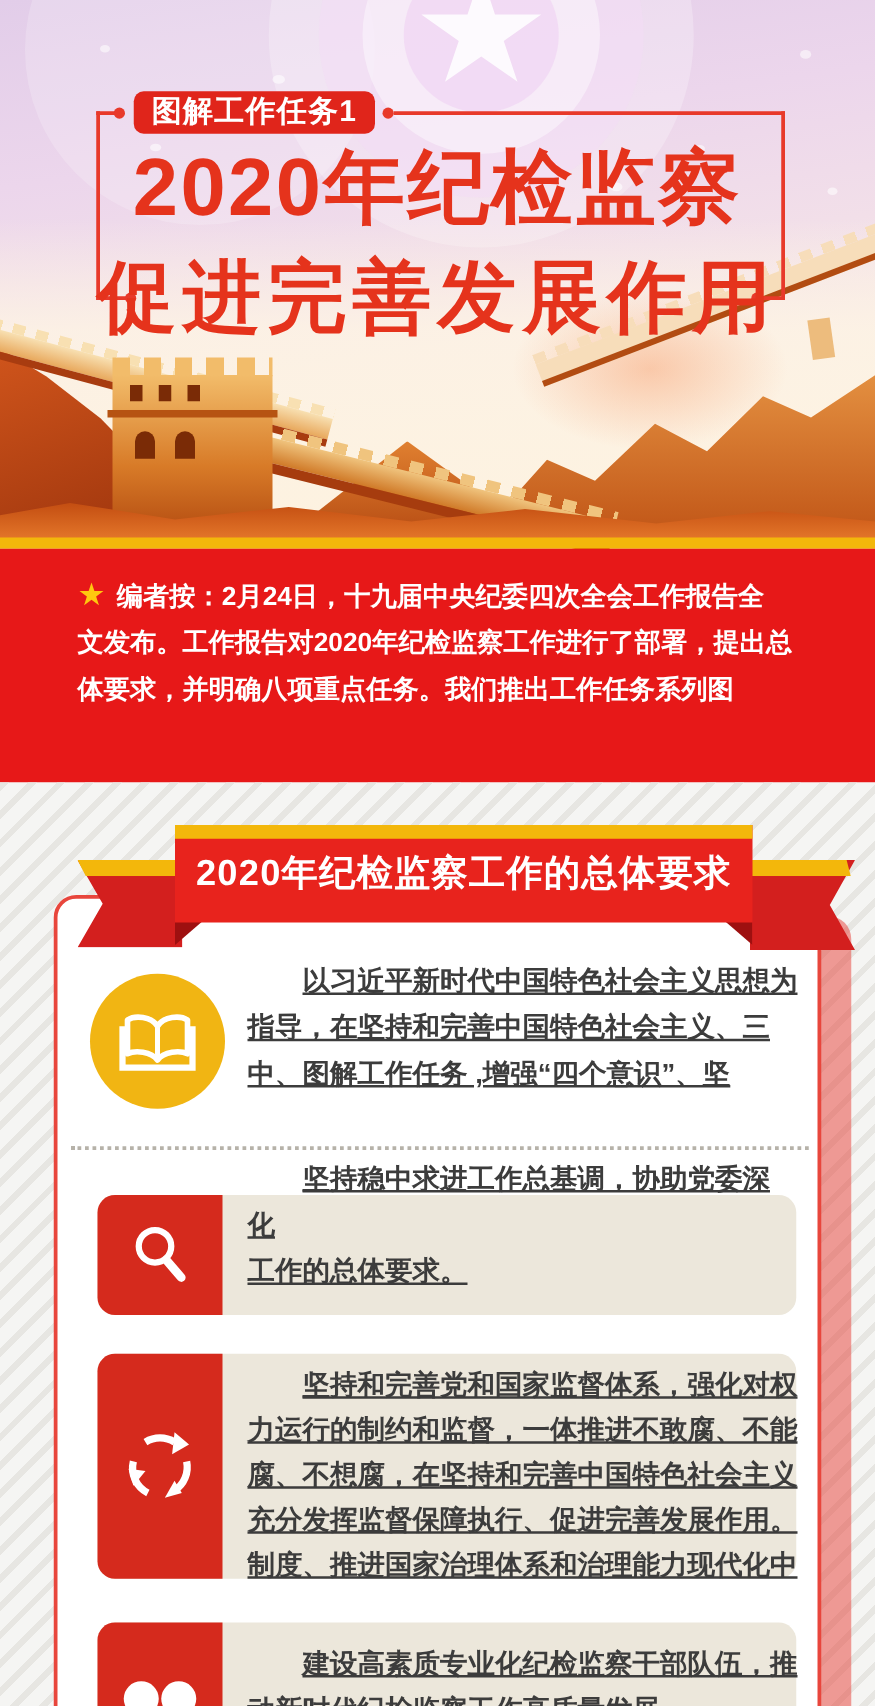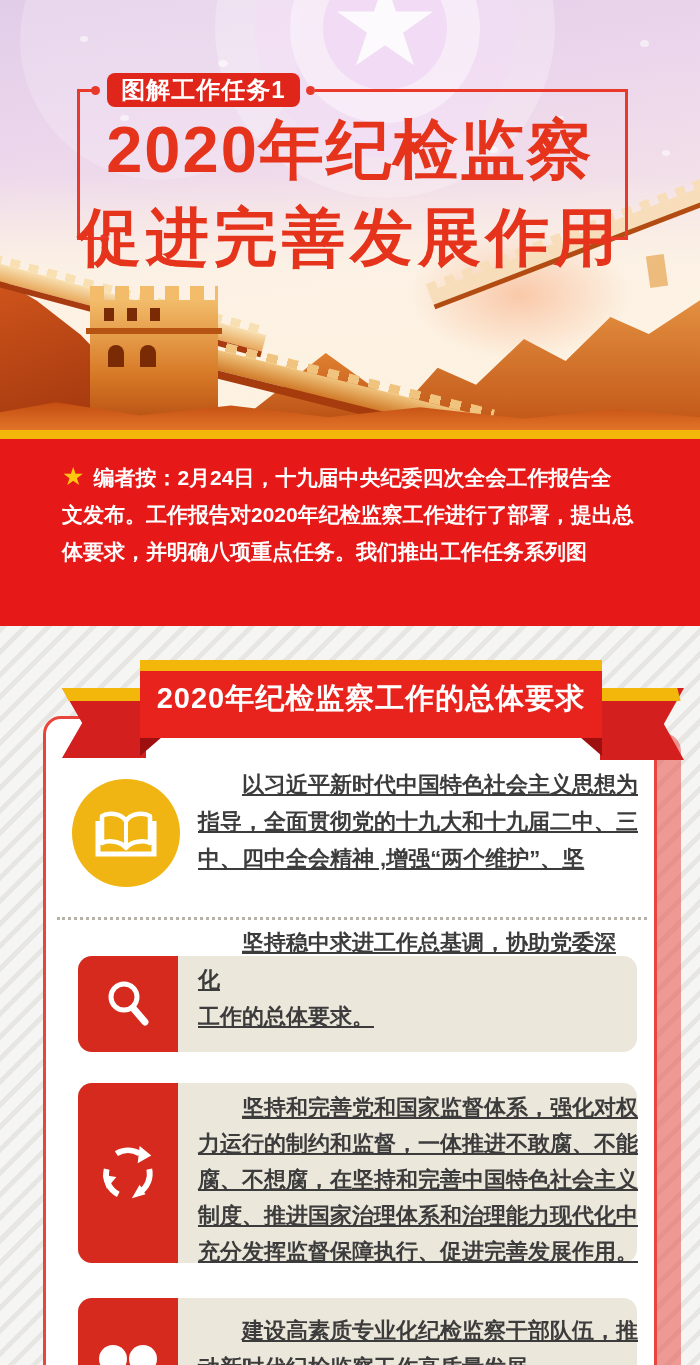--- a/index.html
+++ b/index.html
@@ -194,22 +194,22 @@
 
   <div class="abs ic-circle">
     <svg width="68" height="56" viewBox="0 0 68 56">
       <path d="M6 16 V49 H62 V16" fill="none" stroke="#fff" stroke-width="5"></path>
       <path d="M34 16 C29 8 16 7 10 11 V38 C16 35 29 36 34 43 C39 36 52 35 58 38 V11 C52 7 39 8 34 16 Z" fill="none" stroke="#fff" stroke-width="4.5" stroke-linejoin="round"></path>
       <path d="M34 16 V43" stroke="#fff" stroke-width="4"></path>
     </svg>
   </div>
   <div class="abs itext t1">
     <div class="ind">以习近平新时代中国特色社会主义思想为</div>
-    <div>指导，全面贯彻党的十九大和十九届二中、三</div>
-    <div>中、四中全会精神 ,增强“两个维护”、坚</div>
+    <div>指导，在坚持和完善中国特色社会主义、三</div>
+    <div>中、图解工作任务 ,增强“四个意识”、坚</div>
   </div>
 
   <div class="abs dotsep"></div>
 
   <div class="abs bcard c2"></div>
   <div class="abs sq s2">
     <svg width="52" height="52" viewBox="0 0 52 52">
       <circle cx="22" cy="19" r="13" fill="none" stroke="#fff" stroke-width="5"></circle>
       <line x1="31" y1="30" x2="43" y2="44" stroke="#fff" stroke-width="7" stroke-linecap="round"></line>
     </svg>
@@ -231,22 +231,22 @@
         <polygon points="44,4 56,14 42,22"></polygon>
         <polygon points="50,54 36,58 44,44"></polygon>
         <polygon points="6,34 10,48 20,36"></polygon>
       </g>
     </svg>
   </div>
   <div class="abs itext t3">
     <div class="ind">坚持和完善党和国家监督体系，强化对权</div>
     <div>力运行的制约和监督，一体推进不敢腐、不能</div>
     <div>腐、不想腐，在坚持和完善中国特色社会主义</div>
+    <div>充分发挥监督保障执行、促进完善发展作用。</div>
     <div>制度、推进国家治理体系和治理能力现代化中</div>
-    <div>充分发挥监督保障执行、促进完善发展作用。</div>
   </div>
 
   <div class="abs bcard c4"></div>
   <div class="abs sq s4">
     <svg width="68" height="68" viewBox="0 0 68 68" style="margin-top:46px">
       <circle cx="19" cy="17" r="14" fill="#fff"></circle>
       <circle cx="49" cy="17" r="14" fill="#fff"></circle>
       <circle cx="34" cy="43" r="11" fill="#fff"></circle>
     </svg>
   </div>

